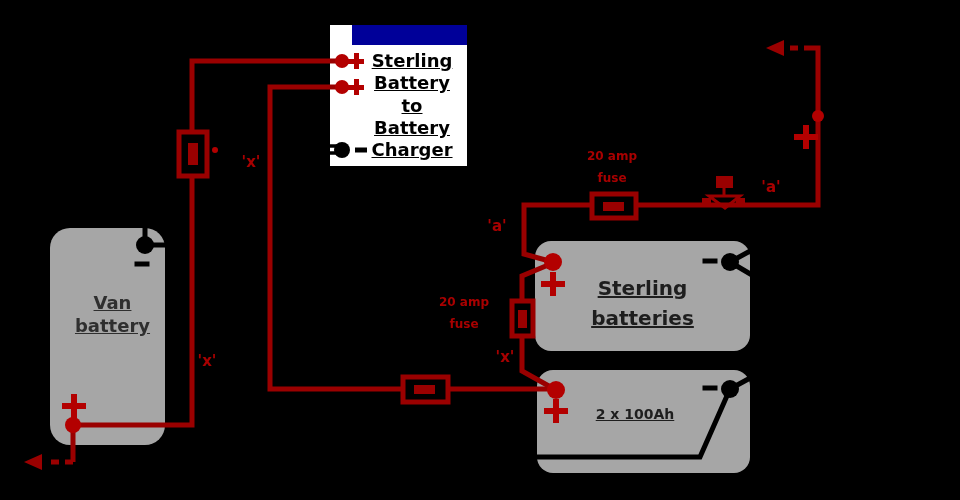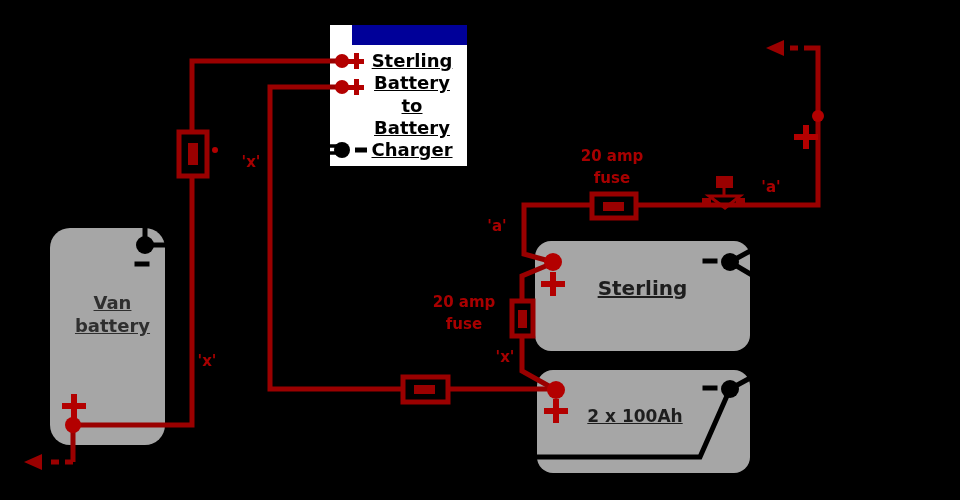--- a/index.html
+++ b/index.html
@@ -10,21 +10,21 @@
   }
   .box{position:absolute;background:var(--box-gray,#a6a6a6);z-index:1;}
   .charger{position:absolute;background:var(--charger-bg,#fff);z-index:1;}
   .charger-bar{position:absolute;background:var(--charger-bar,#000099);z-index:2;}
   svg.wires{position:absolute;left:0;top:0;z-index:3;}
   .txt{position:absolute;z-index:4;font-weight:bold;text-align:center;color:var(--box-text,#2f2f2f);text-decoration:underline;}
   .charger-txt{color:var(--charger-text,#000);}
   .redlbl{position:absolute;z-index:4;font-weight:bold;color:var(--label-red,#a80000);
           transform:translate(-50%,-50%);font-size:15px;white-space:nowrap;}
   .fuselbl{position:absolute;z-index:4;font-weight:bold;color:var(--label-red,#a80000);
-           font-size:15px;line-height:22px;text-align:center;}
+           font-size:12px;line-height:22px;text-align:center;}
   
   .plus{position:absolute;z-index:5;transform:translate(-50%,-50%);}
   .plus::before,.plus::after{content:"";position:absolute;background:var(--accent-red,#b30000);}
   .plus-lg{width:24px;height:24px;}
   .plus-lg::before{left:9px;top:0;width:6px;height:24px;}
   .plus-lg::after{left:0;top:9px;width:24px;height:6px;}
   .plus-sm{width:16px;height:16px;}
   .plus-sm::before{left:5.5px;top:0;width:5px;height:16px;}
   .plus-sm::after{left:0;top:5.5px;width:16px;height:5px;}
   
@@ -142,23 +142,24 @@
   <div class="txt charger-txt" style="left:357px;top:50px;width:110px;font-size:18px;line-height:22.3px;">
     <div>Sterling</div>
     <div>Battery</div>
     <div>to</div>
     <div>Battery</div>
     <div>Charger</div>
   </div>
 
   <div class="txt" style="left:535px;top:273px;width:215px;font-size:20px;line-height:30px;color:#1e1e1e;">
     <div>Sterling</div>
+    <div>batteries</div>
   </div>
 
-  <div class="txt" style="left:537px;top:406px;width:196px;font-size:17px;color:#1e1e1e;">2 x 100Ah</div>
+  <div class="txt" style="left:537px;top:406px;width:196px;font-size:14px;color:#1e1e1e;">2 x 100Ah</div>
 
   <div class="fuselbl" style="left:567px;top:145px;width:90px;">
     <div>20 amp</div>
     <div>fuse</div>
   </div>
   <div class="fuselbl" style="left:419px;top:291px;width:90px;">
     <div>20 amp</div>
     <div>fuse</div>
   </div>
 

